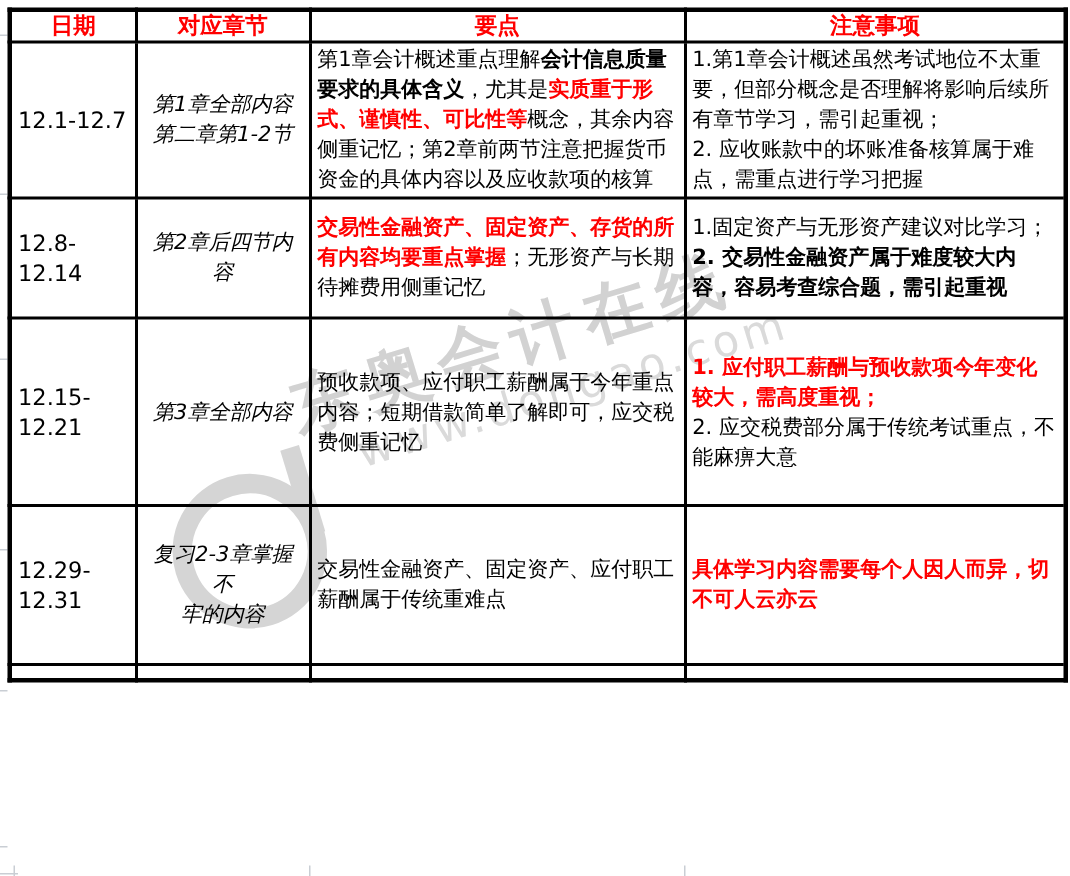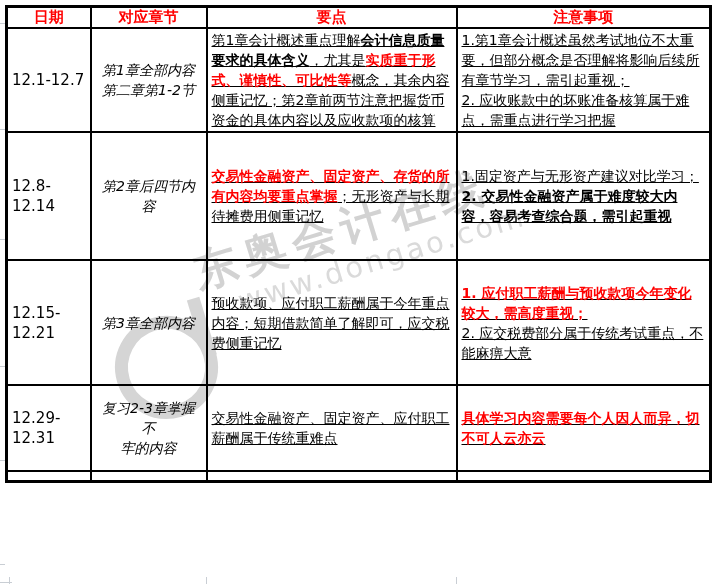--- a/index.html
+++ b/index.html
@@ -32,21 +32,21 @@
     border:2px solid #000;background:transparent;color:#000;
     font-size:14px;line-height:20px;vertical-align:middle;
     padding:1px 4px;overflow:hidden;
   }
   thead th{
     color:#ff0000;font-weight:bold;font-size:15px;
     height:17px;line-height:15px;padding:1px;text-align:center;
   }
   td.c-date{ text-align:left;font-size:15px;}
   td.c-chapter{text-align:center;white-space:pre-line;font-style:italic;}
-  td.c-points,td.c-notes{text-align:left;text-decoration:underline;}
+  td.c-points,td.c-notes{text-align:left;}
   .s-n{font-weight:normal;color:#000;}
   .s-b{font-weight:bold;color:#000;}
   .s-rb{font-weight:bold;color:#ff0000;}
   .note-item{margin:0;}
   tr.empty-row td{height:8px;padding:0;}
 </style>
 </head>
 <body>
 
 <div class="wm-layer">
@@ -92,39 +92,39 @@
       <tr style="height: 102px;">
     <td class="c-date">12.1-12.7</td>
     <td class="c-chapter">第1章全部内容
 第二章第1-2节</td>
     <td class="c-points"><span class="s-n">第1章会计概述重点理解</span><span class="s-b">会计信息质量要求的具体含义</span><span class="s-n">，尤其是</span><span class="s-rb">实质重于形式、谨慎性、可比性等</span><span class="s-n">概念，其余内容侧重记忆；第2章前两节注意把握货币资金的具体内容以及应收款项的核算</span></td>
     <td class="c-notes">
           <div class="note-item"><span class="s-n">1.第1章会计概述虽然考试地位不太重要，但部分概念是否理解将影响后续所有章节学习，需引起重视；</span></div>
           <div class="note-item"><span class="s-n">2. 应收账款中的坏账准备核算属于难点，需重点进行学习把握</span></div>
         </td>
   </tr>
-      <tr style="height: 128px;">
+      <tr style="height: 80px;">
     <td class="c-date">12.8-12.14</td>
     <td class="c-chapter">第2章后四节内容</td>
     <td class="c-points"><span class="s-rb">交易性金融资产、固定资产、存货的所有内容均要重点掌握</span><span class="s-n">；无形资产与长期待摊费用侧重记忆</span></td>
     <td class="c-notes">
           <div class="note-item"><span class="s-n">1.固定资产与无形资产建议对比学习；</span></div>
           <div class="note-item"><span class="s-b">2. 交易性金融资产属于难度较大内容，容易考查综合题，需引起重视</span></div>
         </td>
   </tr>
       <tr style="height: 125px;">
     <td class="c-date">12.15-12.21</td>
     <td class="c-chapter">第3章全部内容</td>
     <td class="c-points"><span class="s-n">预收款项、应付职工薪酬属于今年重点内容；短期借款简单了解即可，应交税费侧重记忆</span></td>
     <td class="c-notes">
           <div class="note-item"><span class="s-rb">1. 应付职工薪酬与预收款项今年变化较大，需高度重视；</span></div>
           <div class="note-item"><span class="s-n">2. 应交税费部分属于传统考试重点，不能麻痹大意</span></div>
         </td>
   </tr>
-      <tr style="height: 86px;">
+      <tr style="height: 106px;">
     <td class="c-date">12.29-12.31</td>
     <td class="c-chapter">复习2-3章掌握不
 牢的内容</td>
     <td class="c-points"><span class="s-n">交易性金融资产、固定资产、应付职工薪酬属于传统重难点</span></td>
     <td class="c-notes">
           <div class="note-item"><span class="s-rb">具体学习内容需要每个人因人而异，切不可人云亦云</span></div>
         </td>
   </tr>
       <tr class="empty-row">
         <td></td>

